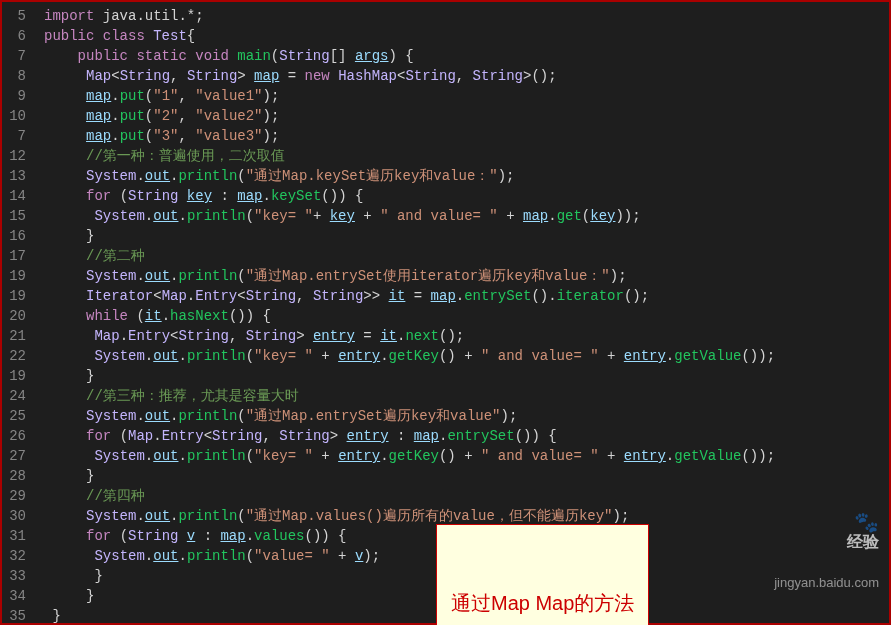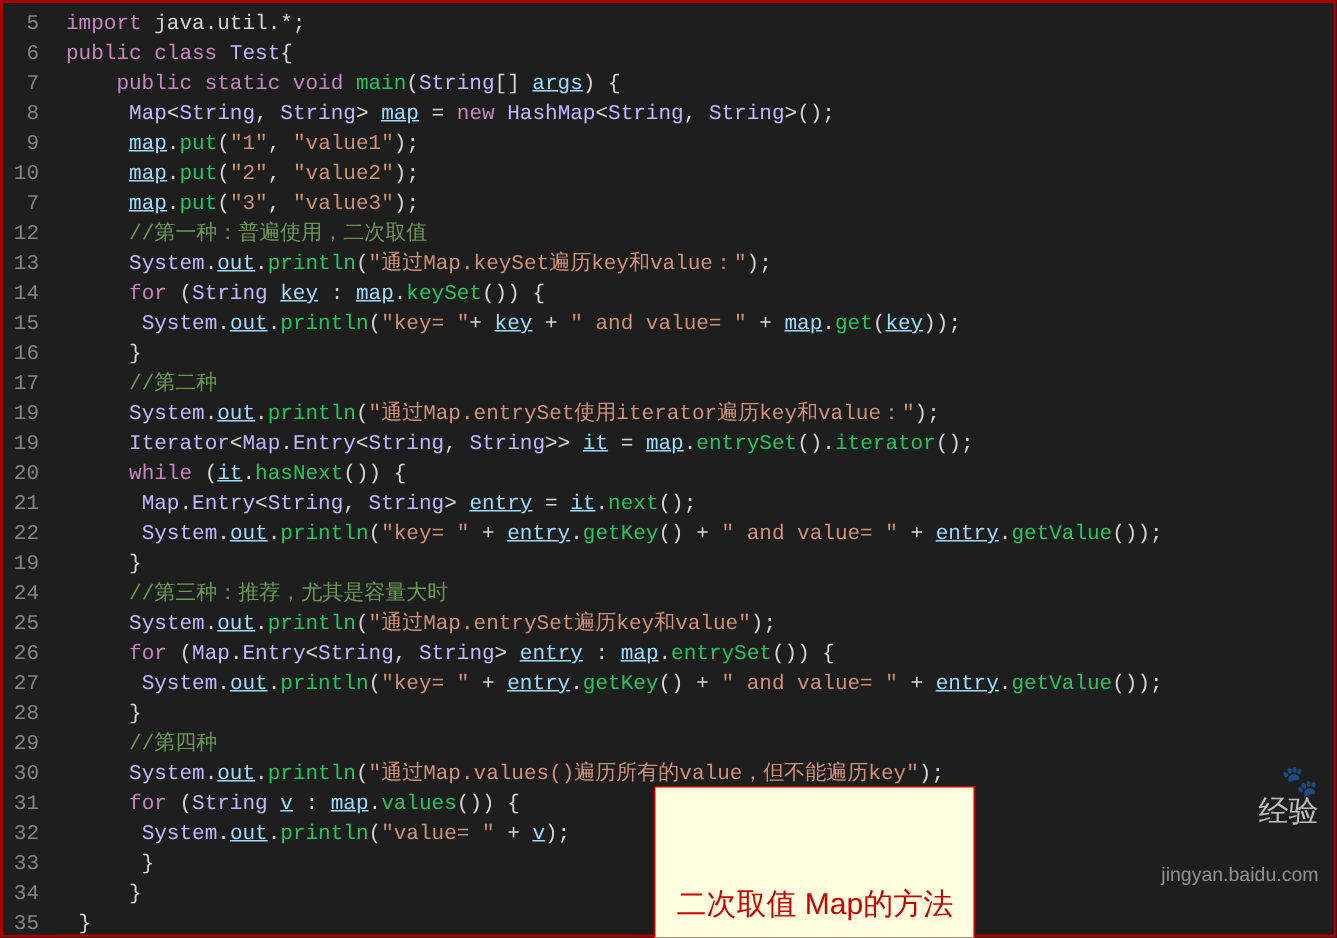--- a/index.html
+++ b/index.html
@@ -59,22 +59,22 @@
       position: absolute;
       right: 10px;
       bottom: 10px;
       color: rgba(255,255,255,0.5);
       font-family: Arial, sans-serif;
       font-size: 13px;
       text-align: right;
       pointer-events: none;
     }
     .watermark .brand {
-      font-size: 20px;
-      font-weight: normal;
+      font-size: 16px;
+      font-weight: bold;
       color: rgba(255,255,255,0.7);
     }
     .watermark .paw {
       display: inline-block;
       font-size: 20px;
       color: rgba(255,255,255,0.6);
       vertical-align: middle;
     }
   </style>
 </head>
@@ -109,21 +109,21 @@
       <div>29</div>
       <div>30</div>
       <div>31</div>
       <div>32</div>
       <div>33</div>
       <div>34</div>
       <div>35</div>
     </div>
   <div class="code" id="code"><div class="line"><span class="kw">import </span><span class="pun">java.util.*;</span></div><div class="line"><span class="kw">public class </span><span class="cls">Test</span><span class="pun">{</span></div><div class="line"><span>    </span><span class="kw">public static void </span><span class="fn">main</span><span class="pun">(</span><span class="cls">String</span><span class="pun">[] </span><span class="var">args</span><span class="pun">) {</span></div><div class="line"><span>     </span><span class="cls">Map</span><span class="pun">&lt;</span><span class="cls">String</span><span class="pun">, </span><span class="cls">String</span><span class="pun">&gt; </span><span class="var">map</span><span class="pun"> = </span><span class="kw">new </span><span class="cls">HashMap</span><span class="pun">&lt;</span><span class="cls">String</span><span class="pun">, </span><span class="cls">String</span><span class="pun">&gt;();</span></div><div class="line"><span>     </span><span class="var">map</span><span class="pun">.</span><span class="fn">put</span><span class="pun">(</span><span class="str">"1"</span><span class="pun">, </span><span class="str">"value1"</span><span class="pun">);</span></div><div class="line"><span>     </span><span class="var">map</span><span class="pun">.</span><span class="fn">put</span><span class="pun">(</span><span class="str">"2"</span><span class="pun">, </span><span class="str">"value2"</span><span class="pun">);</span></div><div class="line"><span>     </span><span class="var">map</span><span class="pun">.</span><span class="fn">put</span><span class="pun">(</span><span class="str">"3"</span><span class="pun">, </span><span class="str">"value3"</span><span class="pun">);</span></div><div class="line"><span>     </span><span class="com">//第一种：普遍使用，二次取值</span></div><div class="line"><span>     </span><span class="cls">System</span><span class="pun">.</span><span class="var">out</span><span class="pun">.</span><span class="fn">println</span><span class="pun">(</span><span class="str">"通过Map.keySet遍历key和value："</span><span class="pun">);</span></div><div class="line"><span>     </span><span class="kw">for </span><span class="pun">(</span><span class="cls">String </span><span class="var">key</span><span class="pun"> : </span><span class="var">map</span><span class="pun">.</span><span class="fn">keySet</span><span class="pun">()) {</span></div><div class="line"><span>      </span><span class="cls">System</span><span class="pun">.</span><span class="var">out</span><span class="pun">.</span><span class="fn">println</span><span class="pun">(</span><span class="str">"key= "</span><span class="pun">+ </span><span class="var">key</span><span class="pun"> + </span><span class="str">" and value= "</span><span class="pun"> + </span><span class="var">map</span><span class="pun">.</span><span class="fn">get</span><span class="pun">(</span><span class="var">key</span><span class="pun">));</span></div><div class="line"><span class="pun">     }</span></div><div class="line"><span>     </span><span class="com">//第二种</span></div><div class="line"><span>     </span><span class="cls">System</span><span class="pun">.</span><span class="var">out</span><span class="pun">.</span><span class="fn">println</span><span class="pun">(</span><span class="str">"通过Map.entrySet使用iterator遍历key和value："</span><span class="pun">);</span></div><div class="line"><span>     </span><span class="cls">Iterator</span><span class="pun">&lt;</span><span class="cls">Map</span><span class="pun">.</span><span class="cls">Entry</span><span class="pun">&lt;</span><span class="cls">String</span><span class="pun">, </span><span class="cls">String</span><span class="pun">&gt;&gt; </span><span class="var">it</span><span class="pun"> = </span><span class="var">map</span><span class="pun">.</span><span class="fn">entrySet</span><span class="pun">().</span><span class="fn">iterator</span><span class="pun">();</span></div><div class="line"><span>     </span><span class="kw">while </span><span class="pun">(</span><span class="var">it</span><span class="pun">.</span><span class="fn">hasNext</span><span class="pun">()) {</span></div><div class="line"><span>      </span><span class="cls">Map</span><span class="pun">.</span><span class="cls">Entry</span><span class="pun">&lt;</span><span class="cls">String</span><span class="pun">, </span><span class="cls">String</span><span class="pun">&gt; </span><span class="var">entry</span><span class="pun"> = </span><span class="var">it</span><span class="pun">.</span><span class="fn">next</span><span class="pun">();</span></div><div class="line"><span>      </span><span class="cls">System</span><span class="pun">.</span><span class="var">out</span><span class="pun">.</span><span class="fn">println</span><span class="pun">(</span><span class="str">"key= "</span><span class="pun"> + </span><span class="var">entry</span><span class="pun">.</span><span class="fn">getKey</span><span class="pun">() + </span><span class="str">" and value= "</span><span class="pun"> + </span><span class="var">entry</span><span class="pun">.</span><span class="fn">getValue</span><span class="pun">());</span></div><div class="line"><span class="pun">     }</span></div><div class="line"><span>     </span><span class="com">//第三种：推荐，尤其是容量大时</span></div><div class="line"><span>     </span><span class="cls">System</span><span class="pun">.</span><span class="var">out</span><span class="pun">.</span><span class="fn">println</span><span class="pun">(</span><span class="str">"通过Map.entrySet遍历key和value"</span><span class="pun">);</span></div><div class="line"><span>     </span><span class="kw">for </span><span class="pun">(</span><span class="cls">Map</span><span class="pun">.</span><span class="cls">Entry</span><span class="pun">&lt;</span><span class="cls">String</span><span class="pun">, </span><span class="cls">String</span><span class="pun">&gt; </span><span class="var">entry</span><span class="pun"> : </span><span class="var">map</span><span class="pun">.</span><span class="fn">entrySet</span><span class="pun">()) {</span></div><div class="line"><span>      </span><span class="cls">System</span><span class="pun">.</span><span class="var">out</span><span class="pun">.</span><span class="fn">println</span><span class="pun">(</span><span class="str">"key= "</span><span class="pun"> + </span><span class="var">entry</span><span class="pun">.</span><span class="fn">getKey</span><span class="pun">() + </span><span class="str">" and value= "</span><span class="pun"> + </span><span class="var">entry</span><span class="pun">.</span><span class="fn">getValue</span><span class="pun">());</span></div><div class="line"><span class="pun">     }</span></div><div class="line"><span>     </span><span class="com">//第四种</span></div><div class="line"><span>     </span><span class="cls">System</span><span class="pun">.</span><span class="var">out</span><span class="pun">.</span><span class="fn">println</span><span class="pun">(</span><span class="str">"通过Map.values()遍历所有的value，但不能遍历key"</span><span class="pun">);</span></div><div class="line"><span>     </span><span class="kw">for </span><span class="pun">(</span><span class="cls">String </span><span class="var">v</span><span class="pun"> : </span><span class="var">map</span><span class="pun">.</span><span class="fn">values</span><span class="pun">()) {</span></div><div class="line"><span>      </span><span class="cls">System</span><span class="pun">.</span><span class="var">out</span><span class="pun">.</span><span class="fn">println</span><span class="pun">(</span><span class="str">"value= "</span><span class="pun"> + </span><span class="var">v</span><span class="pun">);</span></div><div class="line"><span class="pun">      }</span></div><div class="line"><span class="pun">     }</span></div><div class="line"><span class="pun"> }</span></div>
     <div class="callout" id="callout" style="left: 400px; top: 522px;">
-      <div>二次取值 Map的方法</div>
+      <div>通过Map Map的方法</div>
       
     </div>
     <div class="watermark">
       <span class="paw">🐾</span>
       <span class="brand">经验</span><br>
       <span>jingyan.baidu.com</span>
     </div>
   </div>
 </div>
 

